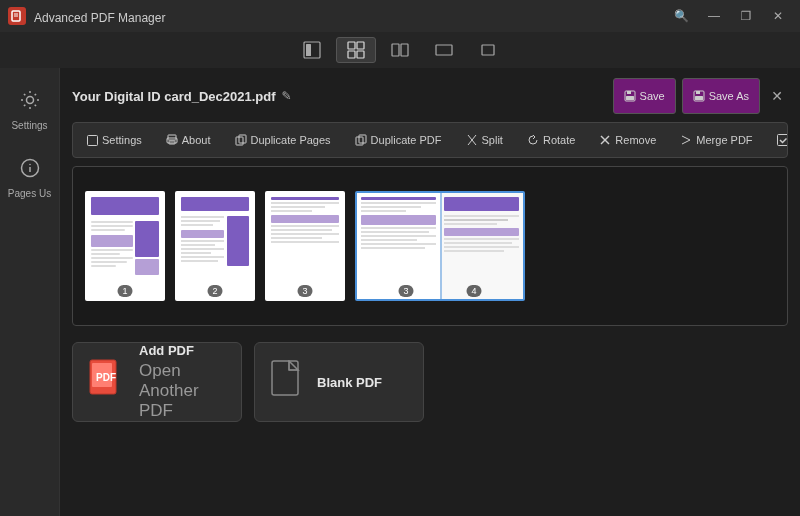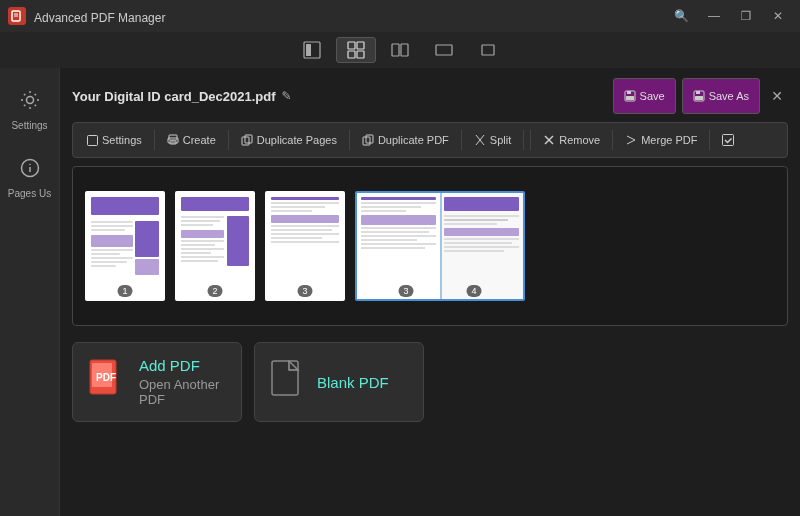--- a/index.html
+++ b/index.html
@@ -315,26 +315,26 @@
       cursor: pointer;
     }
     .card-icon {
       font-size: 28px;
       flex-shrink: 0;
     }
     .card-icon.red { color: #86efac; }
     .card-icon.white { color: #ddd; }
     .card-text-wrap { display: flex; flex-direction: column; gap: 3px; }
     .card-title {
-      font-size: 15px;
-      font-weight: 400;
-      color: #5eead4;
+      font-size: 13px;
+      font-weight: 700;
+      color: #e5e5e5;
     }
     .card-subtitle {
-      font-size: 13px;
+      font-size: 17px;
       color: #999;
     }
   </style>
 </head>
 <body>
 
 <div class="title-bar">
   <div class="title-bar-left">
     <div class="app-icon">
       <svg width="12" height="12" viewBox="0 0 12 12">
@@ -445,21 +445,21 @@
           </svg>
         <span>Settings</span>
       </button>
       <div class="toolbar-sep"></div>
       <button class="toolbar-btn">
         <svg width="12" height="12" viewBox="0 0 12 12" fill="none">
             <rect x="2" y="1" width="8" height="5" rx="0.5" stroke="#ccc" stroke-width="1"></rect>
             <rect x="1" y="4" width="10" height="5" rx="1" stroke="#ccc" stroke-width="1"></rect>
             <rect x="3" y="7" width="6" height="3" rx="0.5" stroke="#ccc" stroke-width="1"></rect>
           </svg>
-        <span>Create</span>
+        <span>About</span>
       </button>
       <div class="toolbar-sep"></div>
       <button class="toolbar-btn">
         <svg width="12" height="12" viewBox="0 0 12 12" fill="none">
             <rect x="1" y="3" width="7" height="8" rx="0.5" stroke="#ccc" stroke-width="1"></rect>
             <rect x="4" y="1" width="7" height="8" rx="0.5" stroke="#ccc" stroke-width="1"></rect>
           </svg>
         <span>Duplicate Pages</span>
       </button>
       <div class="toolbar-sep"></div>
@@ -472,20 +472,27 @@
       </button>
       <div class="toolbar-sep"></div>
       <button class="toolbar-btn">
         <svg width="12" height="12" viewBox="0 0 12 12" fill="none">
             <path d="M2 1 L6 6 L2 11" stroke="#ccc" stroke-width="1"></path>
             <path d="M10 1 L6 6 L10 11" stroke="#ccc" stroke-width="1"></path>
           </svg>
         <span>Split</span>
       </button>
       <div class="toolbar-sep"></div>
+      <button class="toolbar-btn">
+        <svg width="12" height="12" viewBox="0 0 12 12" fill="none">
+            <path d="M10 6A4 4 0 1 1 6 2" stroke="#ccc" stroke-width="1" fill="none"></path>
+            <path d="M6 1L8 3L6 5" stroke="#ccc" stroke-width="1" fill="none"></path>
+          </svg>
+        <span>Rotate</span>
+      </button>
       <div class="toolbar-sep"></div>
       <button class="toolbar-btn">
         <svg width="12" height="12" viewBox="0 0 12 12" fill="none">
             <line x1="2" y1="2" x2="10" y2="10" stroke="#ccc" stroke-width="1.5"></line>
             <line x1="10" y1="2" x2="2" y2="10" stroke="#ccc" stroke-width="1.5"></line>
           </svg>
         <span>Remove</span>
       </button>
       <div class="toolbar-sep"></div>
       <button class="toolbar-btn">

